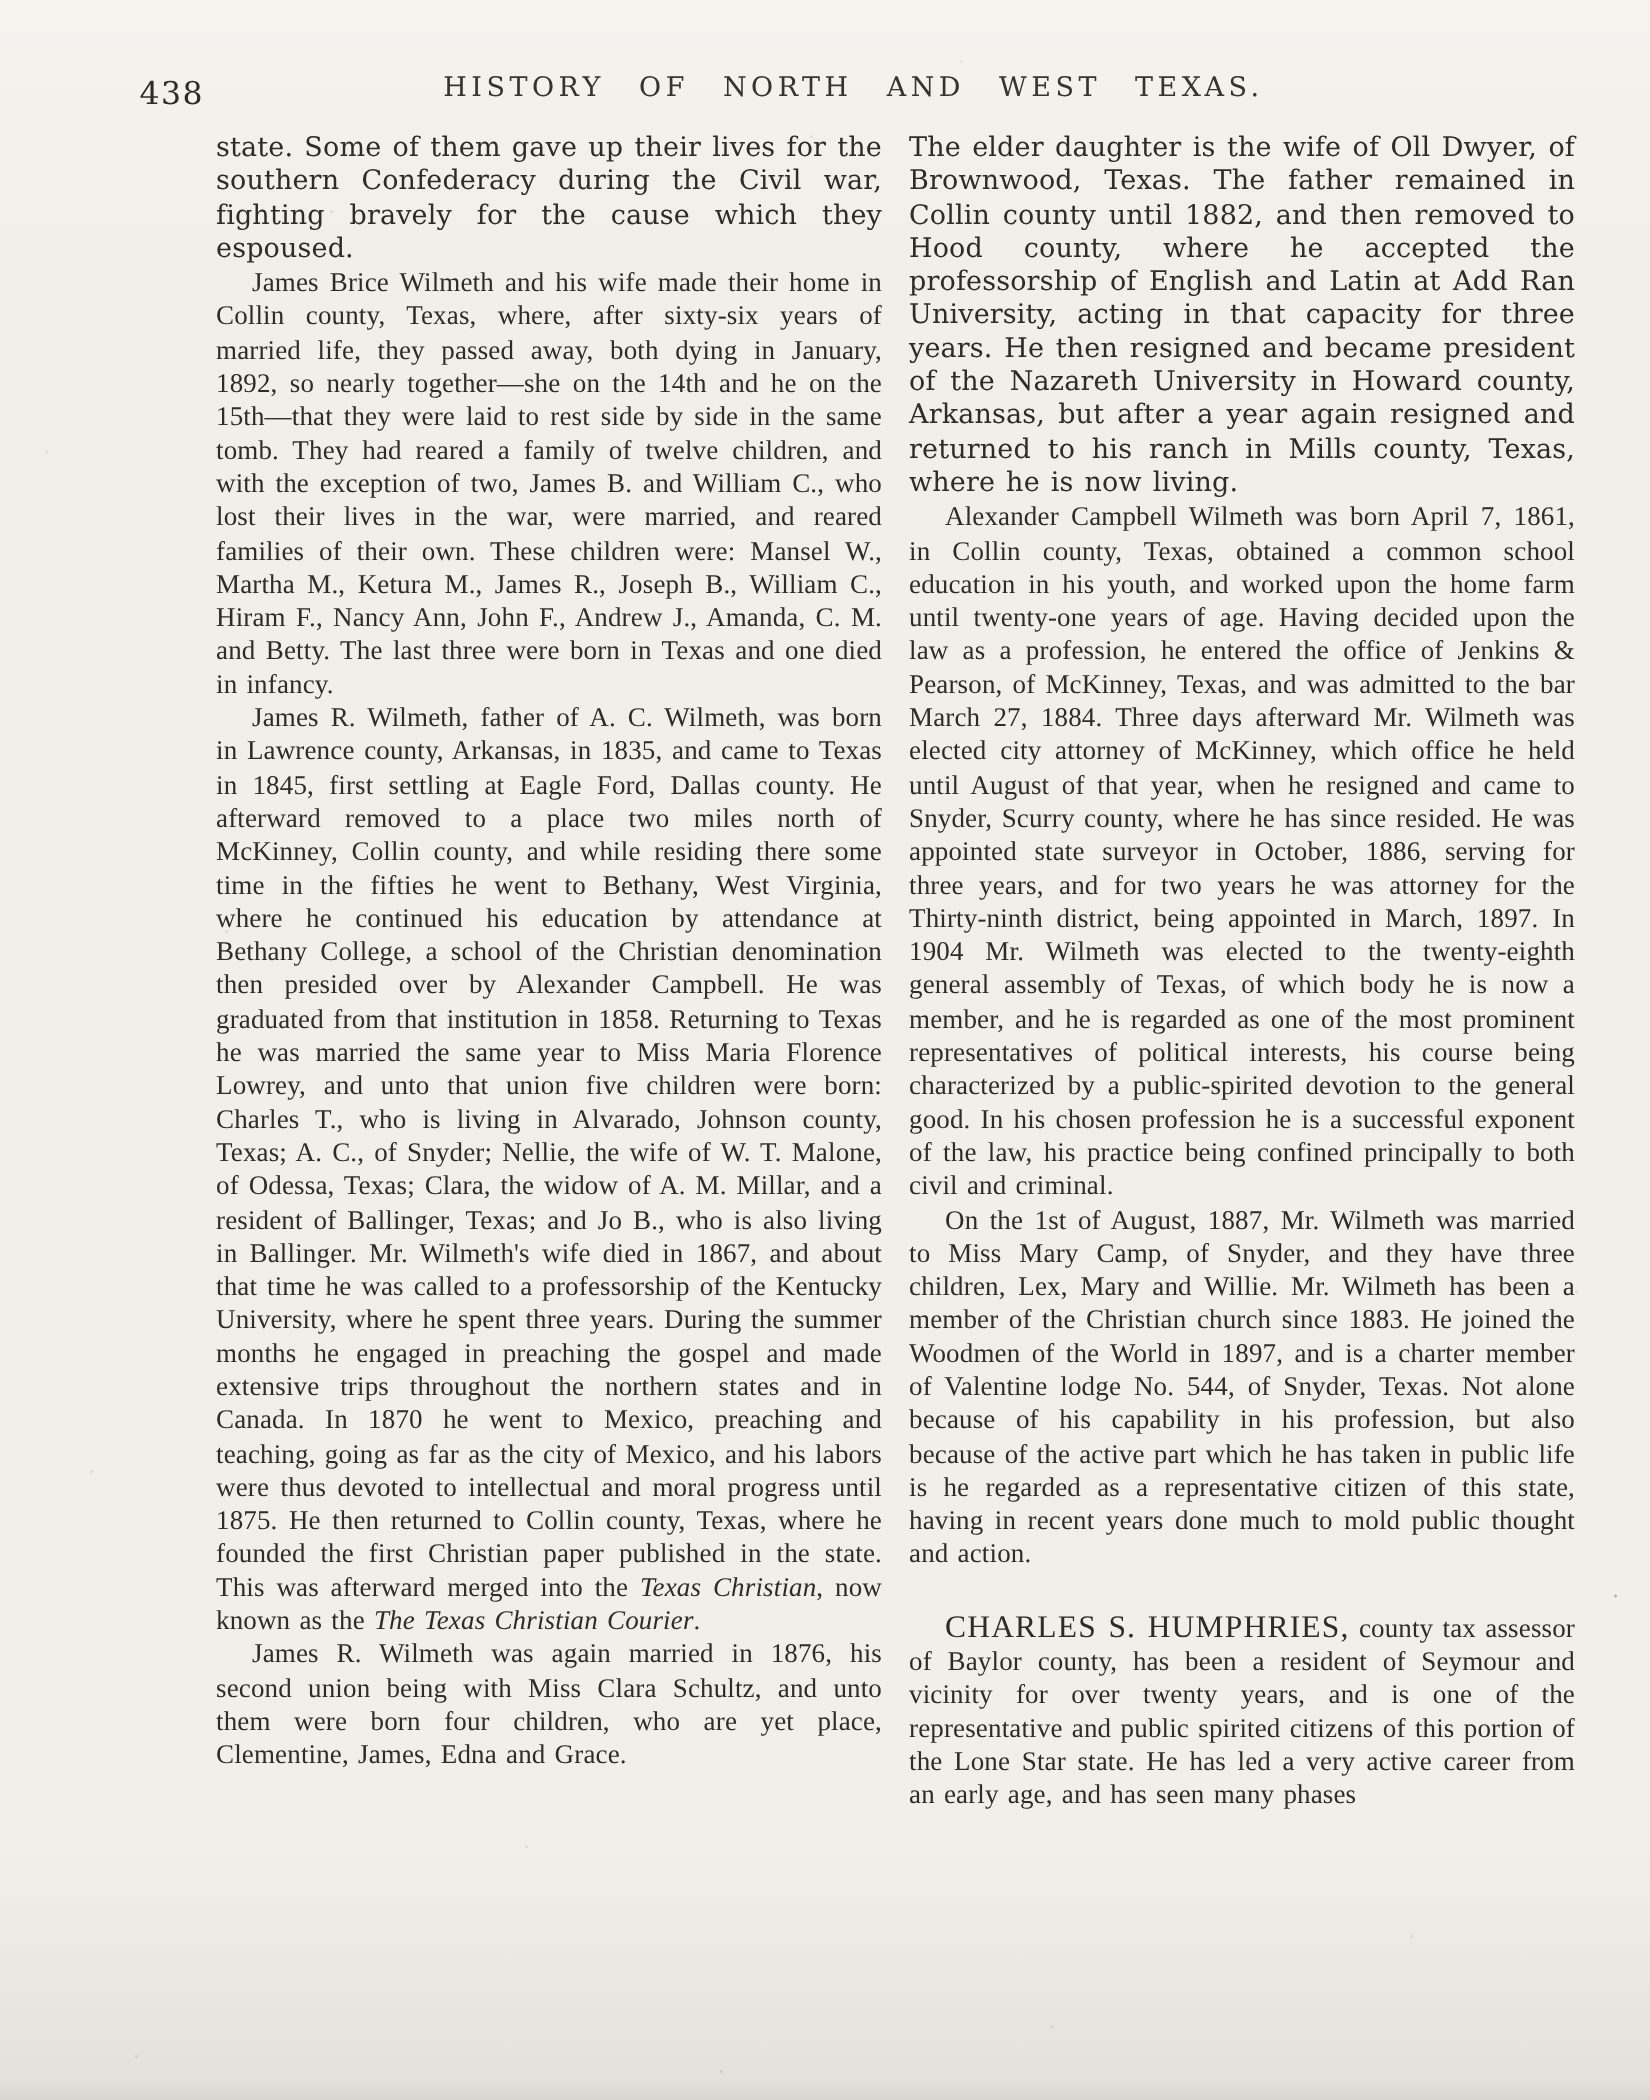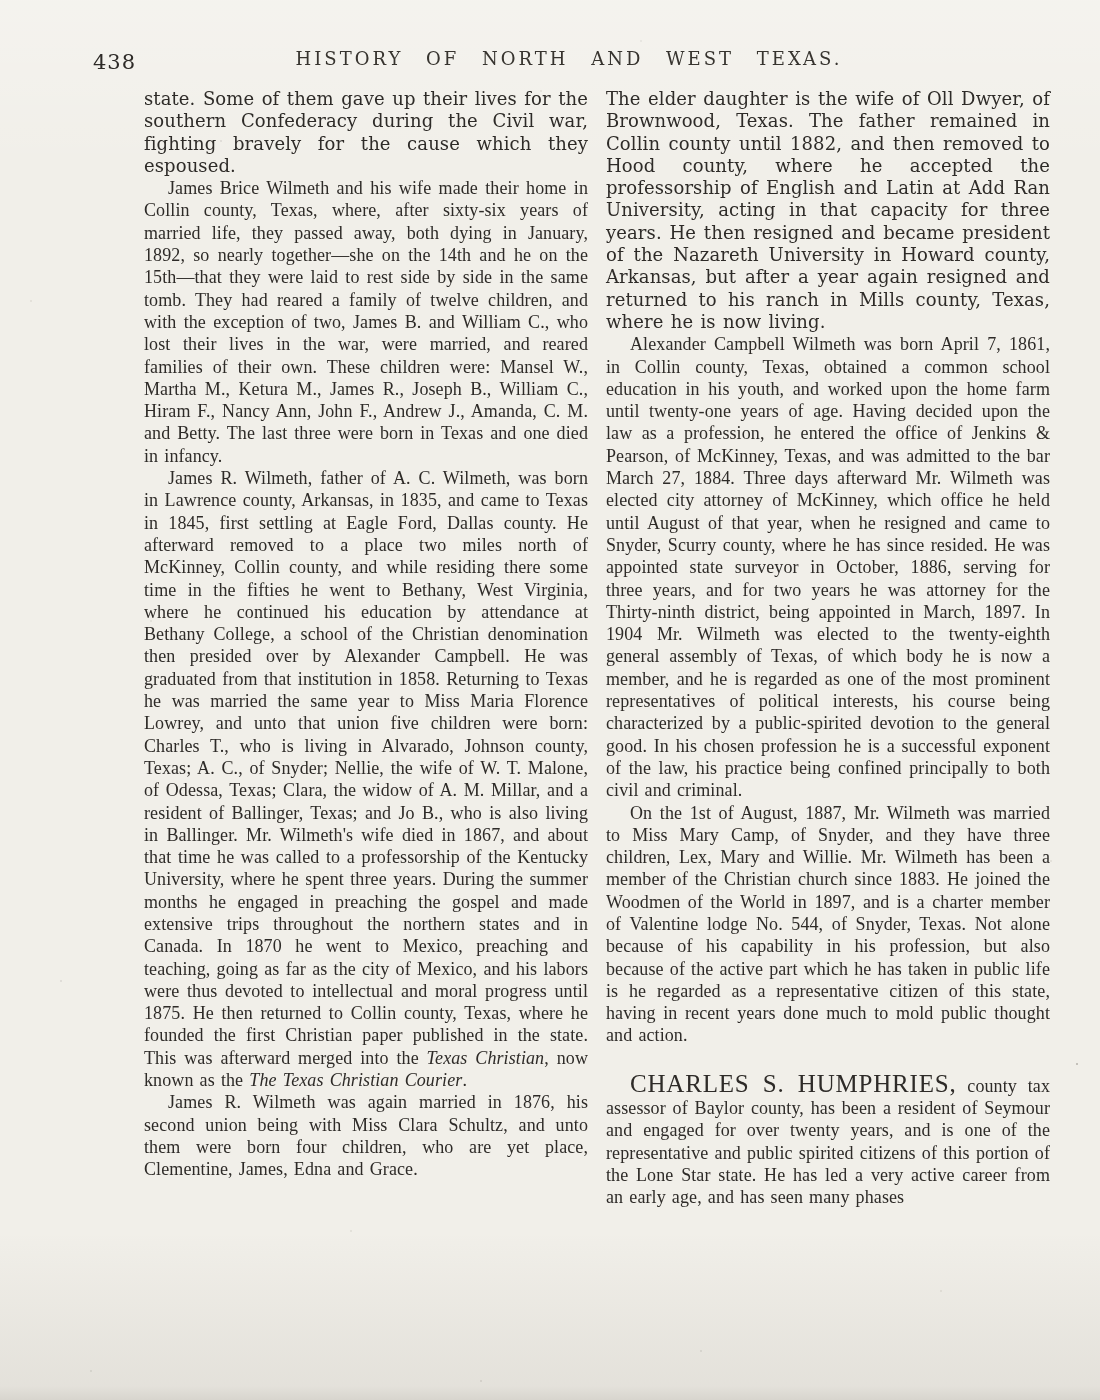--- a/index.html
+++ b/index.html
@@ -80,21 +80,21 @@
     margin: 0;
     font-size: 18px;
     line-height: 22.3px;
     text-align: justify;
     word-spacing: 1.5px;
     letter-spacing: 0.1px;
   }
   .para.indent { text-indent: 24px; font-family: Liberation Serif, serif; }
   .para.space-before { margin-top: 26px; }
   .run-italic { font-style: italic; }
-  .run-caps { font-size: 25px; letter-spacing: 0.8px; }
+  .run-caps { font-size: 21px; letter-spacing: 0.8px; }
 </style>
 </head>
 <body>
 
 <div class="page">
   <div class="speckles"></div>
 
   <div class="running-header">
     <span class="page-number">438</span>
     <div class="header-title">HISTORY OF NORTH AND WEST TEXAS.</div>
@@ -104,16 +104,16 @@
     <div class="column" id="col-left">
         <p class="para"><span>state.  Some of them gave up their lives for the southern Confederacy during the Civil war, fighting bravely for the cause which they espoused.</span></p>
         <p class="para indent"><span>James Brice Wilmeth and his wife made their home in Collin county, Texas, where, after sixty-six years of married life, they passed away, both dying in January, 1892, so nearly together—she on the 14th and he on the 15th—that they were laid to rest side by side in the same tomb. They had reared a family of twelve children, and with the exception of two, James B. and William C., who lost their lives in the war, were married, and reared families of their own.  These children were:  Mansel W., Martha M., Ketura M., James R., Joseph B., William C., Hiram F., Nancy Ann, John F., Andrew J., Amanda, C. M. and Betty.  The last three were born in Texas and one died in infancy.</span></p>
         <p class="para indent"><span>James R. Wilmeth, father of A. C. Wilmeth, was born in Lawrence county, Arkansas, in 1835, and came to Texas in 1845, first settling at Eagle Ford, Dallas county.  He afterward removed to a place two miles north of McKinney, Collin county, and while residing there some time in the fifties he went to Bethany, West Virginia, where he continued his education by attendance at Bethany College, a school of the Christian denomination then presided over by Alexander Campbell.  He was graduated from that institution in 1858.  Returning to Texas he was married the same year to Miss Maria Florence Lowrey, and unto that union five children were born:  Charles T., who is living in Alvarado, Johnson county, Texas; A. C., of Snyder; Nellie, the wife of W. T. Malone, of Odessa, Texas; Clara, the widow of A. M. Millar, and a resident of Ballinger, Texas; and Jo B., who is also living in Ballinger.  Mr. Wilmeth's wife died in 1867, and about that time he was called to a professorship of the Kentucky University, where he spent three years.  During the summer months he engaged in preaching the gospel and made extensive trips throughout the northern states and in Canada.  In 1870 he went to Mexico, preaching and teaching, going as far as the city of Mexico, and his labors were thus devoted to intellectual and moral progress until 1875.  He then returned to Collin county, Texas, where he founded the first Christian paper published in the state.  This was afterward merged into the </span><span class="run-italic">Texas Christian</span><span>, now known as the </span><span class="run-italic">The Texas Christian Courier</span><span>.</span></p>
         <p class="para indent"><span>James R. Wilmeth was again married in 1876, his second union being with Miss Clara Schultz, and unto them were born four children, who are yet place, Clementine, James, Edna and Grace.</span></p>
       </div>
     <div class="column" id="col-right">
         <p class="para"><span>The elder daughter is the wife of Oll Dwyer, of Brownwood, Texas.  The father remained in Collin county until 1882, and then removed to Hood county, where he accepted the professorship of English and Latin at Add Ran University, acting in that capacity for three years.  He then resigned and became president of the Nazareth University in Howard county, Arkansas, but after a year again resigned and returned to his ranch in Mills county, Texas, where he is now living.</span></p>
         <p class="para indent"><span>Alexander Campbell Wilmeth was born April 7, 1861, in Collin county, Texas, obtained a common school education in his youth, and worked upon the home farm until twenty-one years of age.  Having decided upon the law as a profession, he entered the office of Jenkins &amp; Pearson, of McKinney, Texas, and was admitted to the bar March 27, 1884.  Three days afterward Mr. Wilmeth was elected city attorney of McKinney, which office he held until August of that year, when he resigned and came to Snyder, Scurry county, where he has since resided.  He was appointed state surveyor in October, 1886, serving for three years, and for two years he was attorney for the Thirty-ninth district, being appointed in March, 1897.  In 1904 Mr. Wilmeth was elected to the twenty-eighth general assembly of Texas, of which body he is now a member, and he is regarded as one of the most prominent representatives of political interests, his course being characterized by a public-spirited devotion to the general good.  In his chosen profession he is a successful exponent of the law, his practice being confined principally to both civil and criminal.</span></p>
         <p class="para indent"><span>On the 1st of August, 1887, Mr. Wilmeth was married to Miss Mary Camp, of Snyder, and they have three children, Lex, Mary and Willie. Mr. Wilmeth has been a member of the Christian church since 1883.  He joined the Woodmen of the World in 1897, and is a charter member of Valentine lodge No. 544, of Snyder, Texas.  Not alone because of his capability in his profession, but also because of the active part which he has taken in public life is he regarded as a representative citizen of this state, having in recent years done much to mold public thought and action.</span></p>
-        <p class="para indent space-before"><span class="run-caps">CHARLES S. HUMPHRIES,</span><span> county tax assessor of Baylor county, has been a resident of Seymour and engaged for over twenty years, and is one of the representative and public spirited citizens of this portion of the Lone Star state.  He has led a very active career from an early age, and has seen many phases</span></p>
+        <p class="para indent space-before"><span class="run-caps">CHARLES S. HUMPHRIES,</span><span> county tax assessor of Baylor county, has been a resident of Seymour and vicinity for over twenty years, and is one of the representative and public spirited citizens of this portion of the Lone Star state.  He has led a very active career from an early age, and has seen many phases</span></p>
       </div>
   </div>
 </div>
 
 </body></html>

